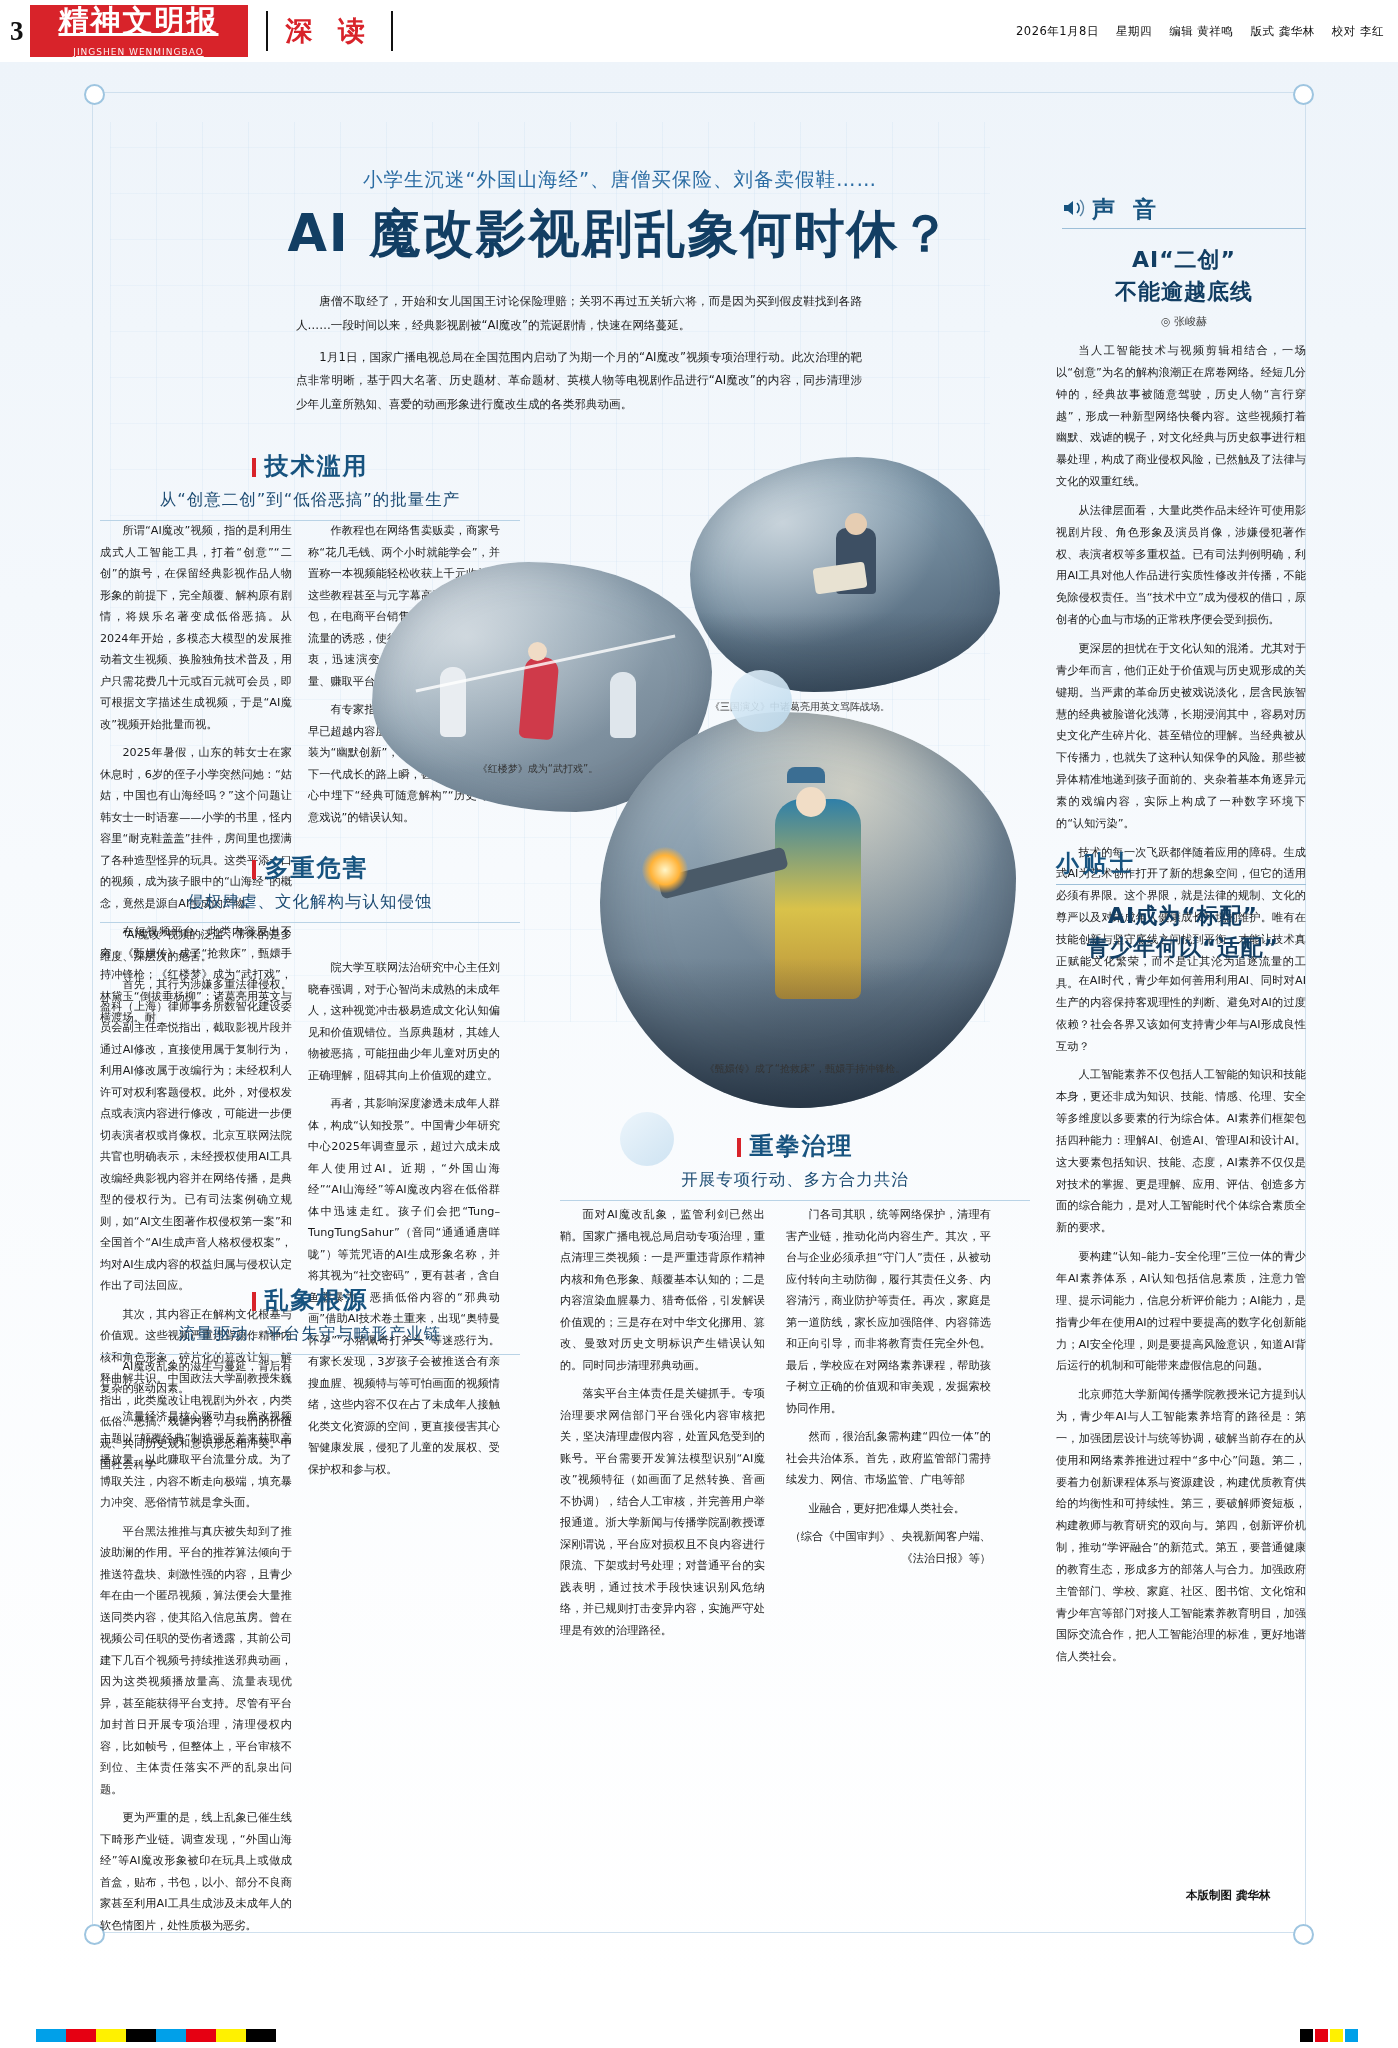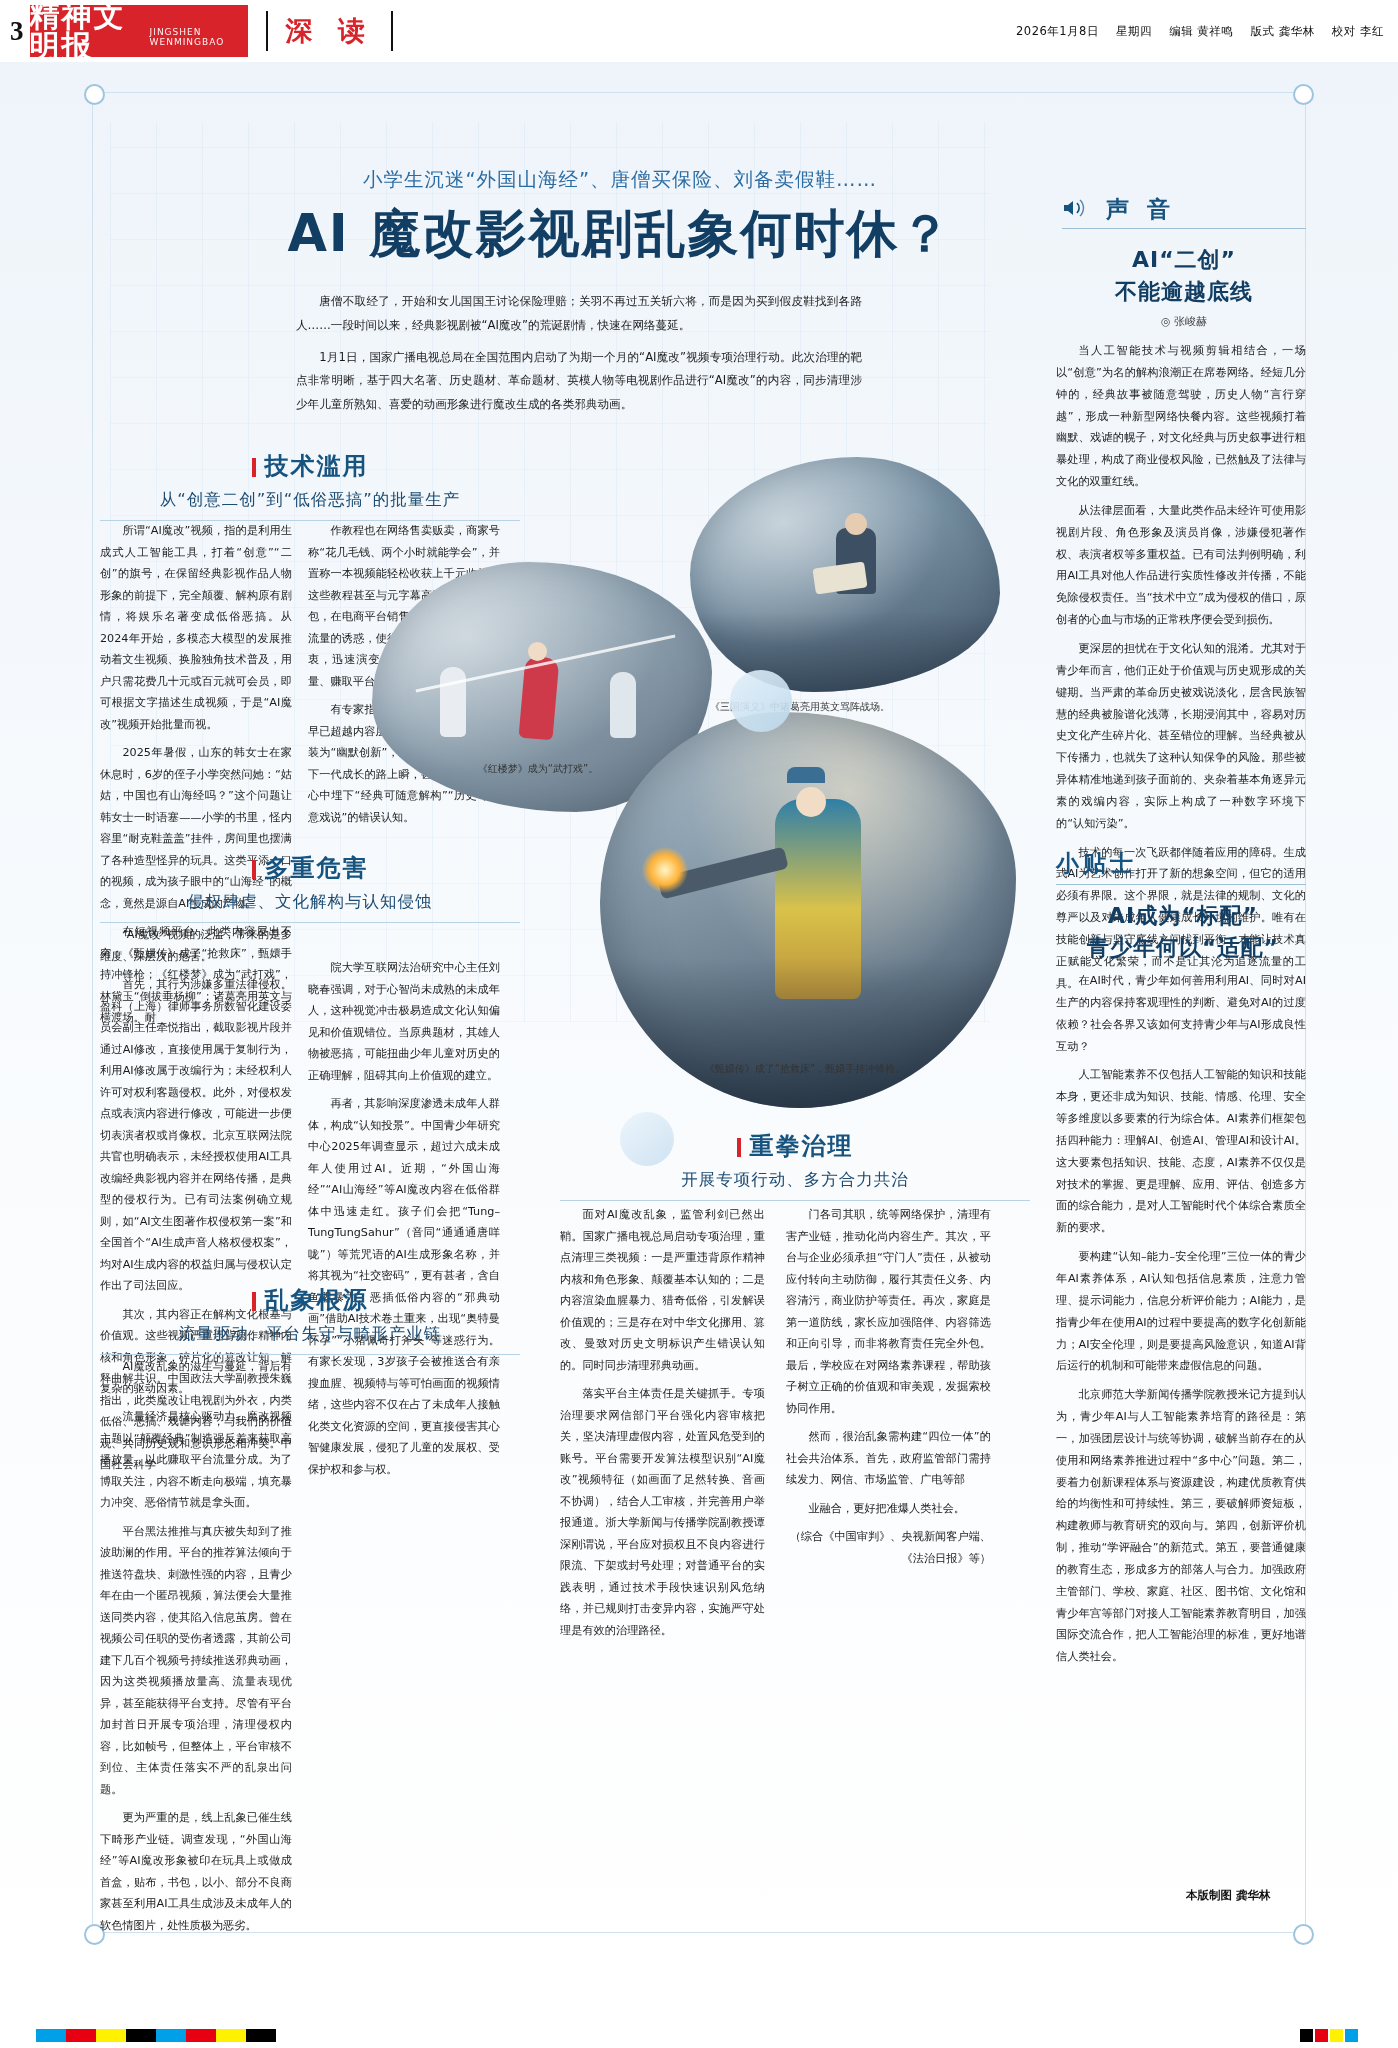--- a/index.html
+++ b/index.html
@@ -14,22 +14,22 @@
     position:absolute;left:0;top:0;width:1398px;height:62px;
     border-bottom:2px solid #111;
     display:flex;align-items:center;
   }
   .page-num{
     font-size:27px;font-weight:bold;color:#111;margin-left:10px;margin-right:4px;
     font-family:"Liberation Serif",serif;
   }
   .logo-box{
     width:218px;height:52px;background:#d8232a;color:#fff;
-    display:flex;flex-direction:row;justify-content:center;align-items:center;
-    position:relative;margin-left:2px;
+    display:flex;flex-direction:column;justify-content:center;align-items:center;
+    position:relative;margin-left:2px;text-decoration:underline;
   }
   .logo-cn{
     font-size:30px;font-weight:bold;letter-spacing:2px;line-height:1;
     font-family:"DejaVu Sans",sans-serif;
   }
   .logo-en{
     font-size:9px;letter-spacing:1px;margin-top:11px;color:#fff;opacity:.95;
   }
   .mast-divider{width:2px;height:40px;background:#111;margin:0 18px;}
   .mast-section{
@@ -95,21 +95,21 @@
     display:block;margin-top:7px;font-size:16.5px;color:#1d4c73;letter-spacing:1px;
     border-bottom:1px solid #b9d3e6;padding-bottom:9px;
   }
   
   .photo{position:absolute;overflow:hidden;}
   .cap{
     position:absolute;font-size:10px;color:#333;text-align:center;width:240px;
   }
   
   .side-head{
-    position:absolute;display:flex;align-items:center;gap:20px;
+    position:absolute;display:flex;align-items:center;gap:6px;
   }
   .side-head .ttl{
     font-size:23px;font-weight:bold;color:#17537f;letter-spacing:5px;
   }
   .side-rule{position:absolute;height:1px;background:#9dbfd8;}
   .side-title{
     position:absolute;text-align:center;font-size:22px;font-weight:bold;
     color:#123e63;line-height:1.45;letter-spacing:1px;
   }
   .side-by{position:absolute;text-align:center;font-size:11px;color:#444;}

